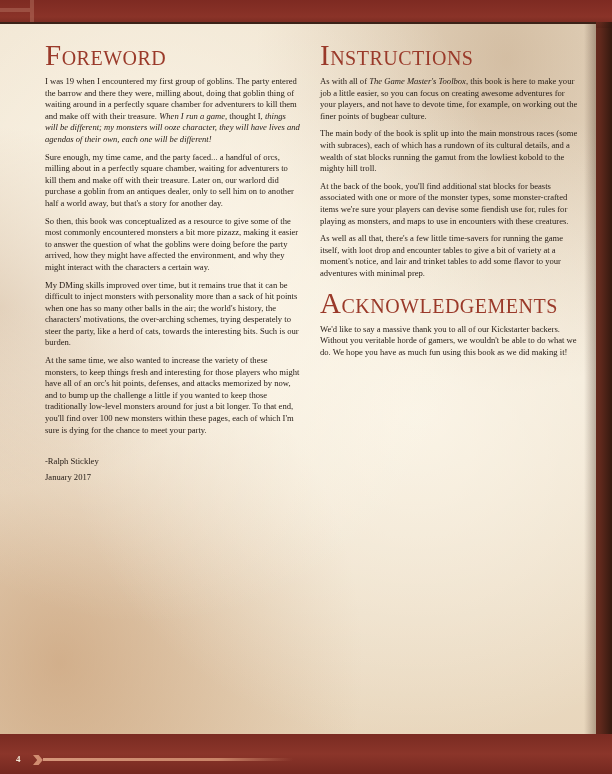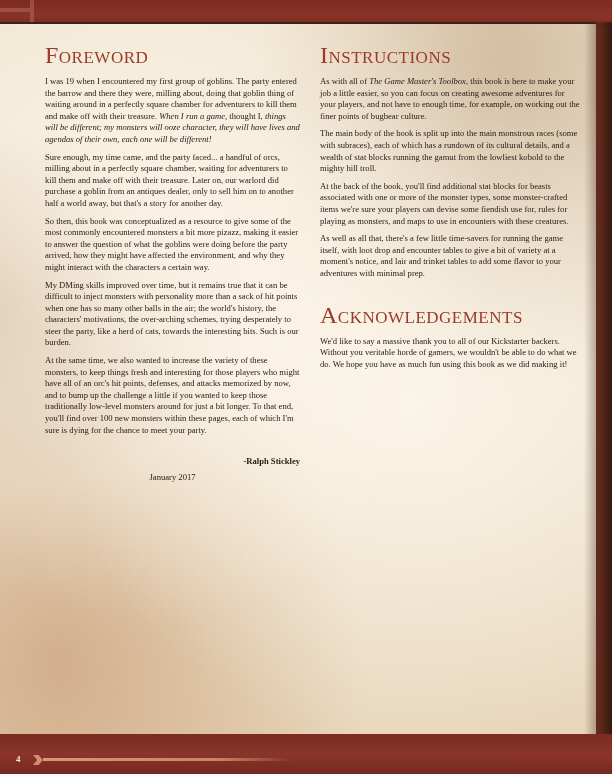--- a/index.html
+++ b/index.html
@@ -60,27 +60,27 @@
   .column {
     position: absolute; top: 40px; color: #231a14;
     font-size: 8.6px; line-height: 11.6px;
   }
   .col-left { left: 45px; width: 255px; }
   .col-right { left: 320px; width: 260px; }
   h1 {
     margin: 0 0 6px 0; font-weight: normal; color: #9a3a2a;
     font-family: "Liberation Serif", "DejaVu Serif", serif;
     font-variant: small-caps; letter-spacing: 0.5px;
-    font-size: 24px; line-height: 30px;
+    font-size: 29px; line-height: 30px;
   }
   p { margin: 0 0 6px 0; }
   em { }
-  .sig { text-align: right; margin-top: 20px; margin-bottom: 4px; font-weight: bold; }
-  .sig-date { text-align: center; }
-  .ack-heading { margin-top: 20px; }
+  .sig { text-align: left; margin-top: 20px; margin-bottom: 4px; }
+  .sig-date { text-align: left; }
+  .ack-heading { margin-top: 8px; }
 </style>
 </head>
 <body>
 
 <div class="frame-top">
   <div class="corner-deco"></div>
 </div>
 
 <div class="page"></div>
 <div class="right-shadow"></div>
@@ -91,21 +91,21 @@
   <p>Sure enough, my time came, and the party faced... a handful of orcs, milling about in a perfectly square chamber, waiting for adventurers to kill them and make off with their treasure. Later on, our warlord did purchase a goblin from an antiques dealer, only to sell him on to another half a world away, but that's a story for another day.</p>
   <p>So then, this book was conceptualized as a resource to give some of the most commonly encountered monsters a bit more pizazz, making it easier to answer the question of what the goblins were doing before the party arrived, how they might have affected the environment, and why they might interact with the characters a certain way.</p>
   <p>My DMing skills improved over time, but it remains true that it can be difficult to inject monsters with personality more than a sack of hit points when one has so many other balls in the air; the world's history, the characters' motivations, the over-arching schemes, trying desperately to steer the party, like a herd of cats, towards the interesting bits. Such is our burden.</p>
   <p>At the same time, we also wanted to increase the variety of these monsters, to keep things fresh and interesting for those players who might have all of an orc's hit points, defenses, and attacks memorized by now, and to bump up the challenge a little if you wanted to keep those traditionally low-level monsters around for just a bit longer. To that end, you'll find over 100 new monsters within these pages, each of which I'm sure is dying for the chance to meet your party.</p>
   <div class="sig">-Ralph Stickley</div>
   <div class="sig-date">January 2017</div>
 </div>
 
 <div class="column col-right">
   <h1>Instructions</h1>
-  <p><span>As with all of </span><em>The Game Master's Toolbox</em><span>, this book is here to make your job a little easier, so you can focus on creating awesome adventures for your players, and not have to enough time, for example, on working out the finer points of bugbear culture.</span></p>
+  <p><span>As with all of </span><em>The Game Master's Toolbox</em><span>, this book is here to make your job a little easier, so you can focus on creating awesome adventures for your players, and not have to devote time, for example, on working out the finer points of bugbear culture.</span></p>
   <p>The main body of the book is split up into the main monstrous races (some with subraces), each of which has a rundown of its cultural details, and a wealth of stat blocks running the gamut from the lowliest kobold to the mighty hill troll.</p>
   <p>At the back of the book, you'll find additional stat blocks for beasts associated with one or more of the monster types, some monster-crafted items we're sure your players can devise some fiendish use for, rules for playing as monsters, and maps to use in encounters with these creatures.</p>
   <p>As well as all that, there's a few little time-savers for running the game itself, with loot drop and encounter tables to give a bit of variety at a moment's notice, and lair and trinket tables to add some flavor to your adventures with minimal prep.</p>
 
   <h1 class="ack-heading">Acknowledgements</h1>
   <p>We'd like to say a massive thank you to all of our Kickstarter backers. Without you veritable horde of gamers, we wouldn't be able to do what we do. We hope you have as much fun using this book as we did making it!</p>
 </div>
 
 <div class="frame-bottom"></div>
 <div class="page-number">4</div>

